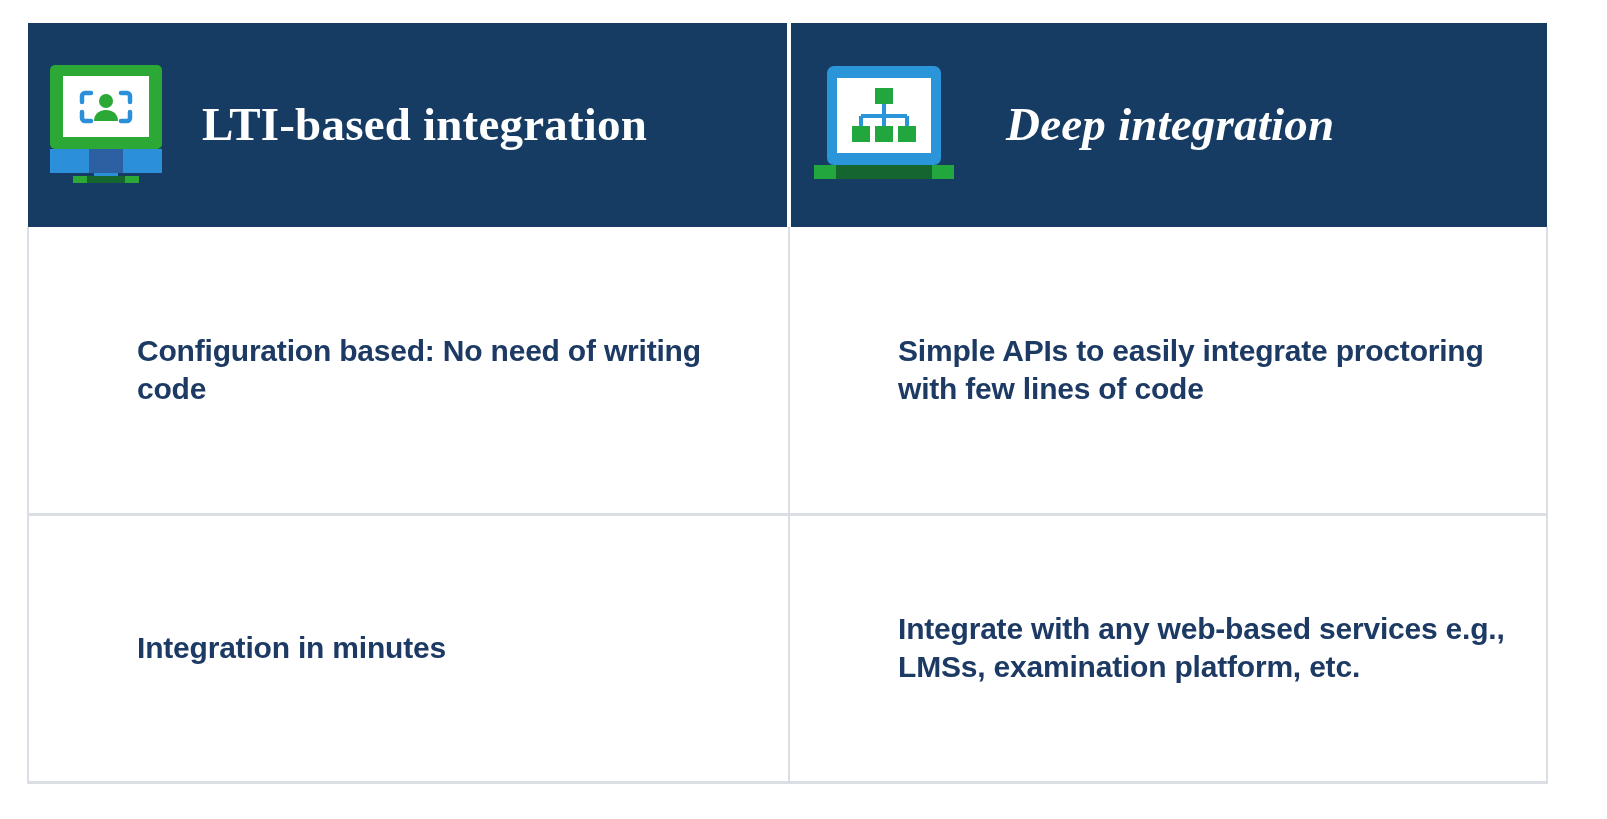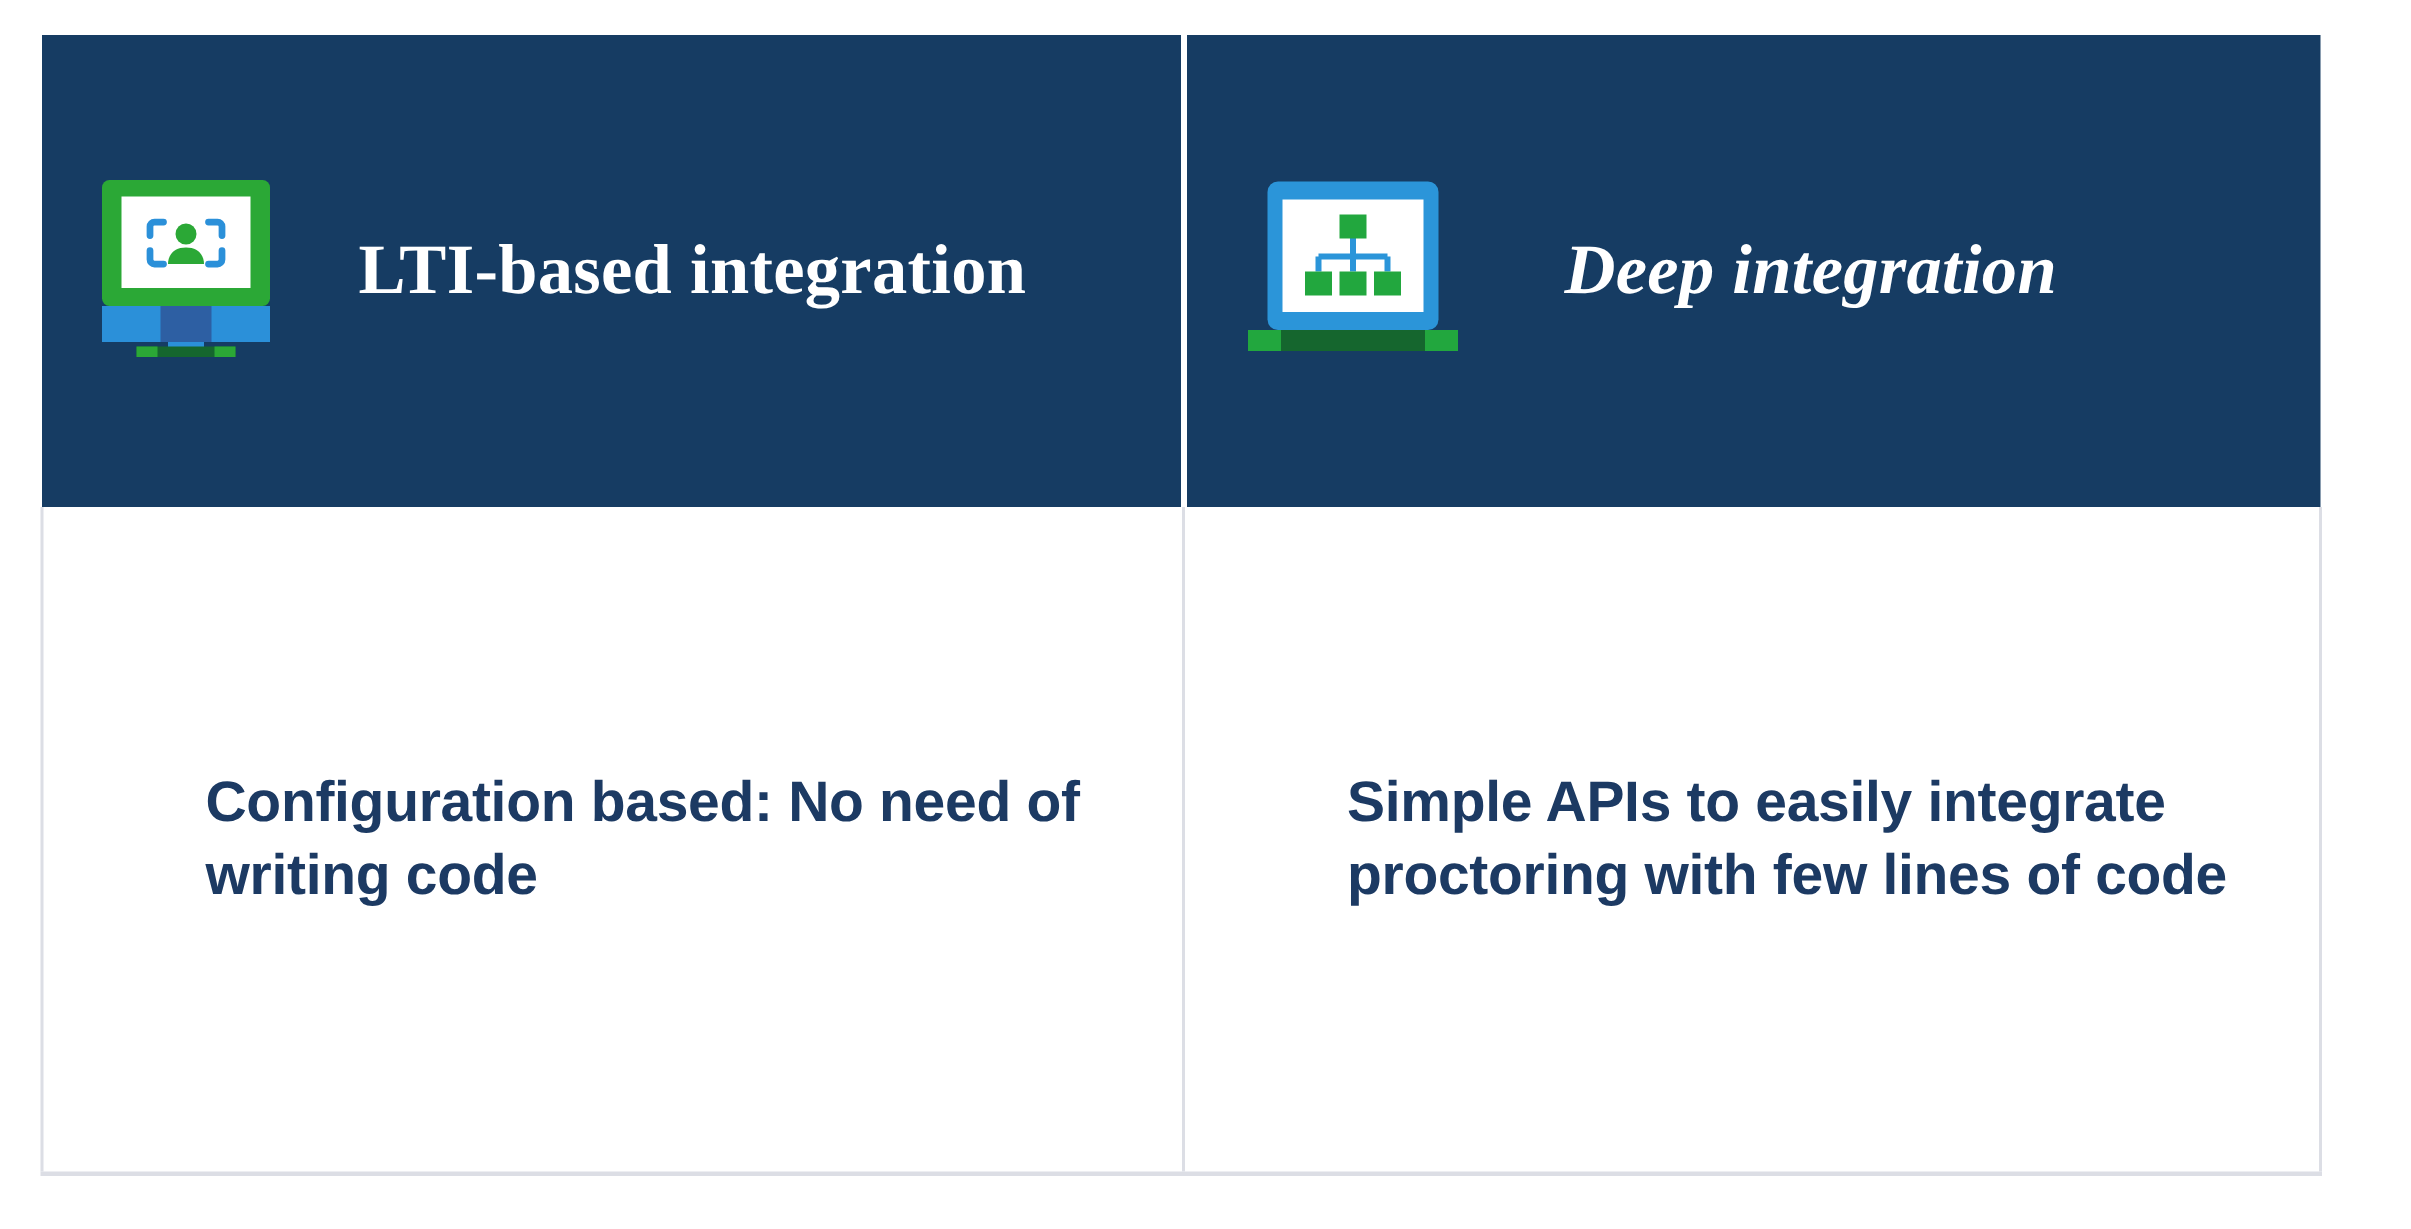--- a/index.html
+++ b/index.html
@@ -42,23 +42,22 @@
     position: relative;
     border: none;
   }
   .header-cell.col-left  { width: 760px; border-right: 4px solid #ffffff; }
   .header-cell.col-right { width: 757px; font-style: italic; }
 
   .header-inner {
     display: flex;
     align-items: center;
     height: 149px;
-    padding-left: 36px;
+    padding-left: 18px;
     box-sizing: border-box;
-    gap: 19px;
   }
 
   .header-title {
     color: #ffffff;
     font-family: "Liberation Serif", "DejaVu Serif", serif;
     font-weight: bold;
     font-size: 47px;
     line-height: 1;
     letter-spacing: 0.2px;
     white-space: nowrap;
@@ -85,21 +84,21 @@
     padding-right: 40px;
   }
   .body-row.row-1 td { height: 210px; }
   .body-row.row-2 td { height: 196px; }
   .body-row.row-3 td { height: 206px; border-bottom: 3px solid #dcdee5; }
 
   .cell-text {
     color: #1c3a63;
     font-family: "Liberation Sans", sans-serif;
     font-weight: bold;
-    font-size: 38px;
+    font-size: 30px;
     line-height: 1.27;
     letter-spacing: -0.2px;
     margin: 0;
   }
 </style>
 </head>
 <body>
 
 <div class="slide">
 
@@ -175,17 +174,25 @@
 
     <tr class="body-row row-1">
       <td class="col-left">
         <p class="cell-text">Configuration based: No need of writing code</p>
       </td>
       <td class="col-right">
         <p class="cell-text">Simple APIs to easily integrate proctoring with few lines of code</p>
       </td>
     </tr>
 
+    <tr class="body-row row-2">
+      <td class="col-left">
+        <p class="cell-text">Integration in minutes</p>
+      </td>
+      <td class="col-right">
+        <p class="cell-text">Integrate with any web-based services e.g., LMSs, examination platform, etc.</p>
+      </td>
+    </tr>
 
 
   </tbody>
     </table>
 </div>
 
 </body></html>

